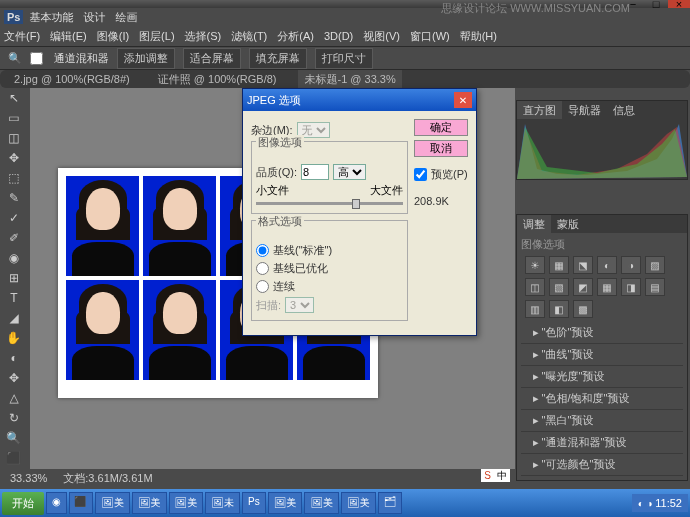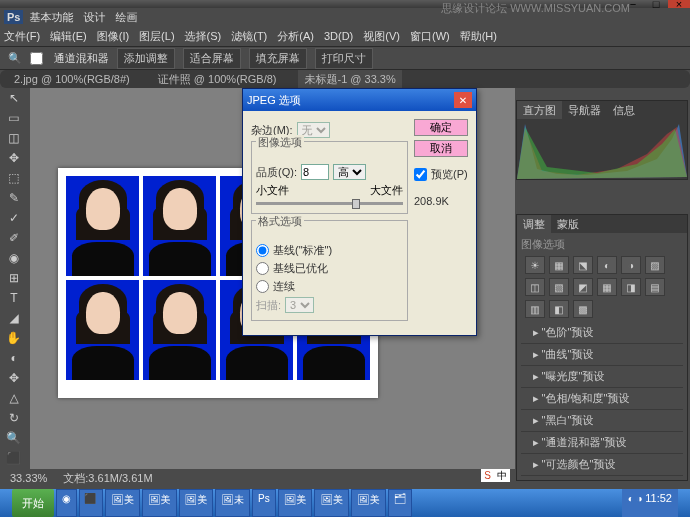--- a/index.html
+++ b/index.html
@@ -33,21 +33,21 @@
 .panel-tab.active { background: #4a4a4a; }
 .histogram { height: 60px; background: #3a3a3a; position: relative; overflow: hidden; }
 .hist-curve { position: absolute; bottom: 0; left: 0; right: 0; height: 100%; }
 .adjust-body { padding: 4px; color: #999; }
 .adj-icons { display: flex; flex-wrap: wrap; gap: 4px; padding: 4px; }
 .adj-icon { width: 20px; height: 18px; background: #5a5a5a; border: 1px solid #3a3a3a; display: flex; align-items: center; justify-content: center; color: #ccc; font-size: 10px; }
 .presets { display: flex; flex-direction: column; }
 .preset { padding: 3px 12px; color: #ccc; border-bottom: 1px solid #3a3a3a; cursor: pointer; }
 .preset::before { content: "▸ "; }
 .statusbar { position: absolute; bottom: 30px; left: 2px; right: 175px; height: 18px; background: #4a4a4a; color: #ccc; display: flex; align-items: center; padding: 0 8px; gap: 16px; }
-.taskbar { position: absolute; bottom: 0; left: 0; right: 0; height: 28px; background: linear-gradient(#4a90e0,#2060b0); display: flex; padding: 0 12px; gap: 2px; }
+.taskbar { position: absolute; bottom: 0; left: 0; right: 0; height: 28px; background: linear-gradient(#4a90e0,#2060b0); display: flex; align-items: center; padding: 0 2px; gap: 2px; }
 .start-btn { background: linear-gradient(#5ab050,#3a8030); color: #fff; padding: 4px 10px; border-radius: 2px; display: flex; align-items: center; gap: 4px; }
 .task { background: #3a70c0; padding: 3px 5px; color: #fff; border: 1px solid #2050a0; font-size: 10px; }
 .tray { margin-left: auto; background: #3a70c0; padding: 3px 6px; color: #fff; font-size: 10px; }
 .dialog { position: absolute; left: 242px; top: 88px; width: 235px; background: #ece9d8; border: 1px solid #0a246a; box-shadow: 2px 2px 6px rgba(0,0,0,.4); }
 .dlg-title { height: 22px; background: linear-gradient(#3a80e0,#1050c0); color: #fff; display: flex; align-items: center; padding: 0 4px; justify-content: space-between; font-size: 12px; }
 .dlg-close { width: 18px; height: 16px; background: #e05040; color: #fff; display: flex; align-items: center; justify-content: center; font-size: 10px; }
 .dlg-body { padding: 8px; display: flex; gap: 6px; }
 .dlg-left { flex: 1; }
 .dlg-right { width: 54px; display: flex; flex-direction: column; gap: 4px; }
 .dlg-btn { background: #f9a8d4; border: 1px solid #888; padding: 0 4px; text-align: center; cursor: pointer; }

